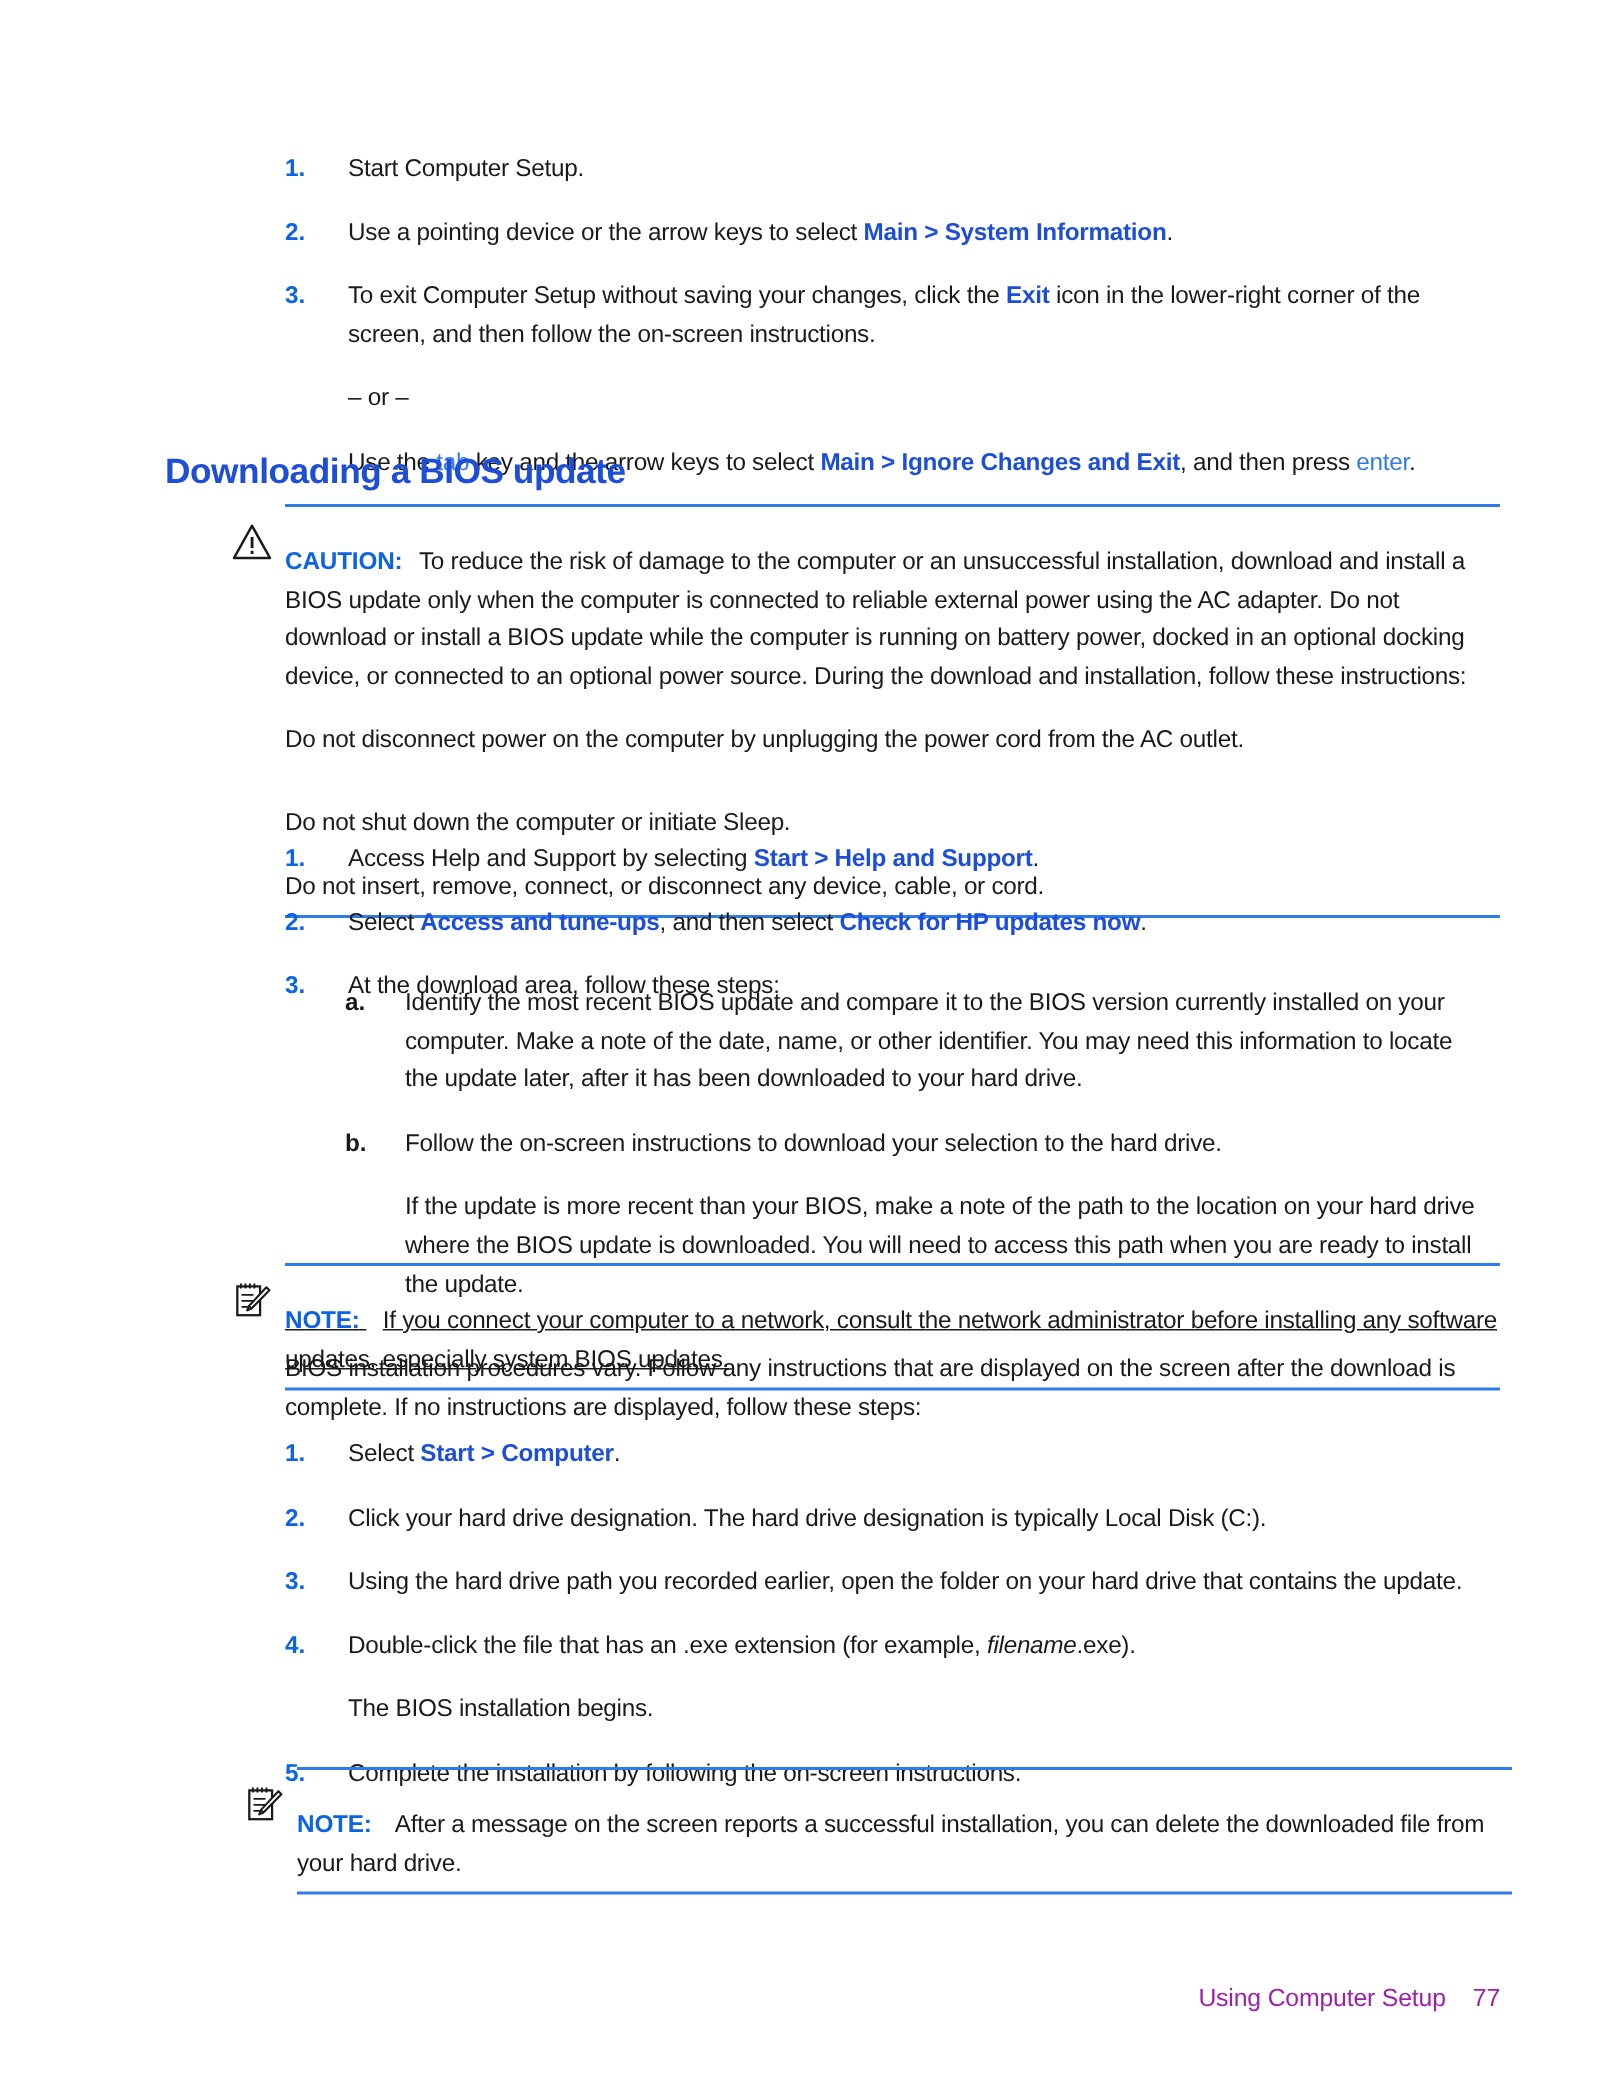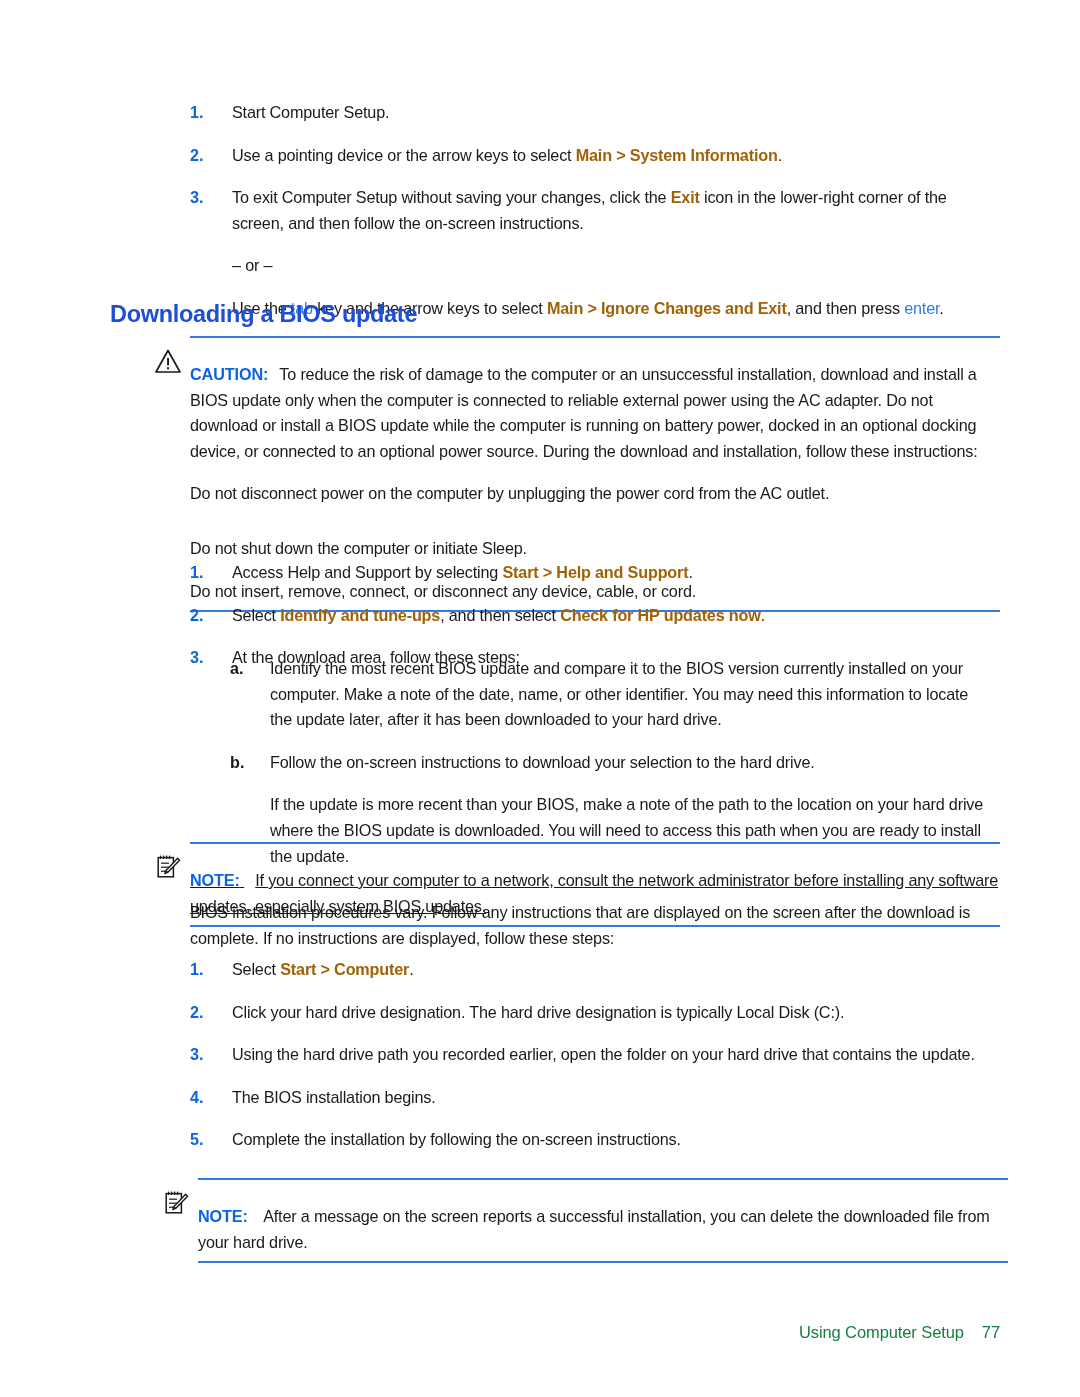--- a/index.html
+++ b/index.html
@@ -95,38 +95,38 @@
     font-size: 16.2px;
     letter-spacing: -0.1px;
   }
   .admon-text {
     font-size: 16.2px;
     line-height: 25.6px;
     letter-spacing: -0.18px;
   }
 
   
-  strong { font-weight: bold; color: #a16207; }
+  strong { font-weight: bold; color: #1d4ed8; }
   em { font-style: italic; }
   .lnk { color: #2f7ce8; }
 
   
   p.para {
     margin: 0 16px 17px 0;
   }
   p.para:last-child { margin-bottom: 0; }
 
   
   .footer {
     position: absolute;
     right: 80px;
     bottom: 55px;
     font-size: 16.5px;
     letter-spacing: -0.1px;
-    color: #15803d;
+    color: #a21caf;
     white-space: nowrap;
   }
   .footer .pgnum {
     display: inline-block;
     margin-left: 18px;
     font-weight: normal;
   }
 </style>
 </head>
 <body>
@@ -182,21 +182,21 @@
     <div id="download-list-mount">
         <div class="list-row">
           <div class="marker num">1.</div>
           <div class="list-body body-text">
             <p class="para"><span>Access Help and Support by selecting </span><strong>Start &gt; Help and Support</strong><span>.</span></p>
           </div>
         </div>
         <div class="list-row">
           <div class="marker num">2.</div>
           <div class="list-body body-text">
-            <p class="para"><span>Select </span><strong>Identify and tune-ups</strong><span>, and then select </span><strong>Check for HP updates now</strong><span>.</span></p>
+            <p class="para"><span>Select </span><strong>Access and tune-ups</strong><span>, and then select </span><strong>Check for HP updates now</strong><span>.</span></p>
           </div>
         </div>
         <div class="list-row">
           <div class="marker num">3.</div>
           <div class="list-body body-text">
             <p class="para"><span>At the download area, follow these steps:</span></p>
           </div>
         </div>
       </div>
   </div>
@@ -260,20 +260,21 @@
         </div>
         <div class="list-row">
           <div class="marker num">3.</div>
           <div class="list-body body-text">
             <p class="para"><span>Using the hard drive path you recorded earlier, open the folder on your hard drive that contains the update.</span></p>
           </div>
         </div>
         <div class="list-row">
           <div class="marker num">4.</div>
           <div class="list-body body-text">
+            <p class="para"><span>Double-click the file that has an .exe extension (for example, </span><em>filename</em><span>.exe).</span></p>
             <p class="para"><span>The BIOS installation begins.</span></p>
           </div>
         </div>
         <div class="list-row">
           <div class="marker num">5.</div>
           <div class="list-body body-text">
             <p class="para"><span>Complete the installation by following the on-screen instructions.</span></p>
           </div>
         </div>
       </div>

